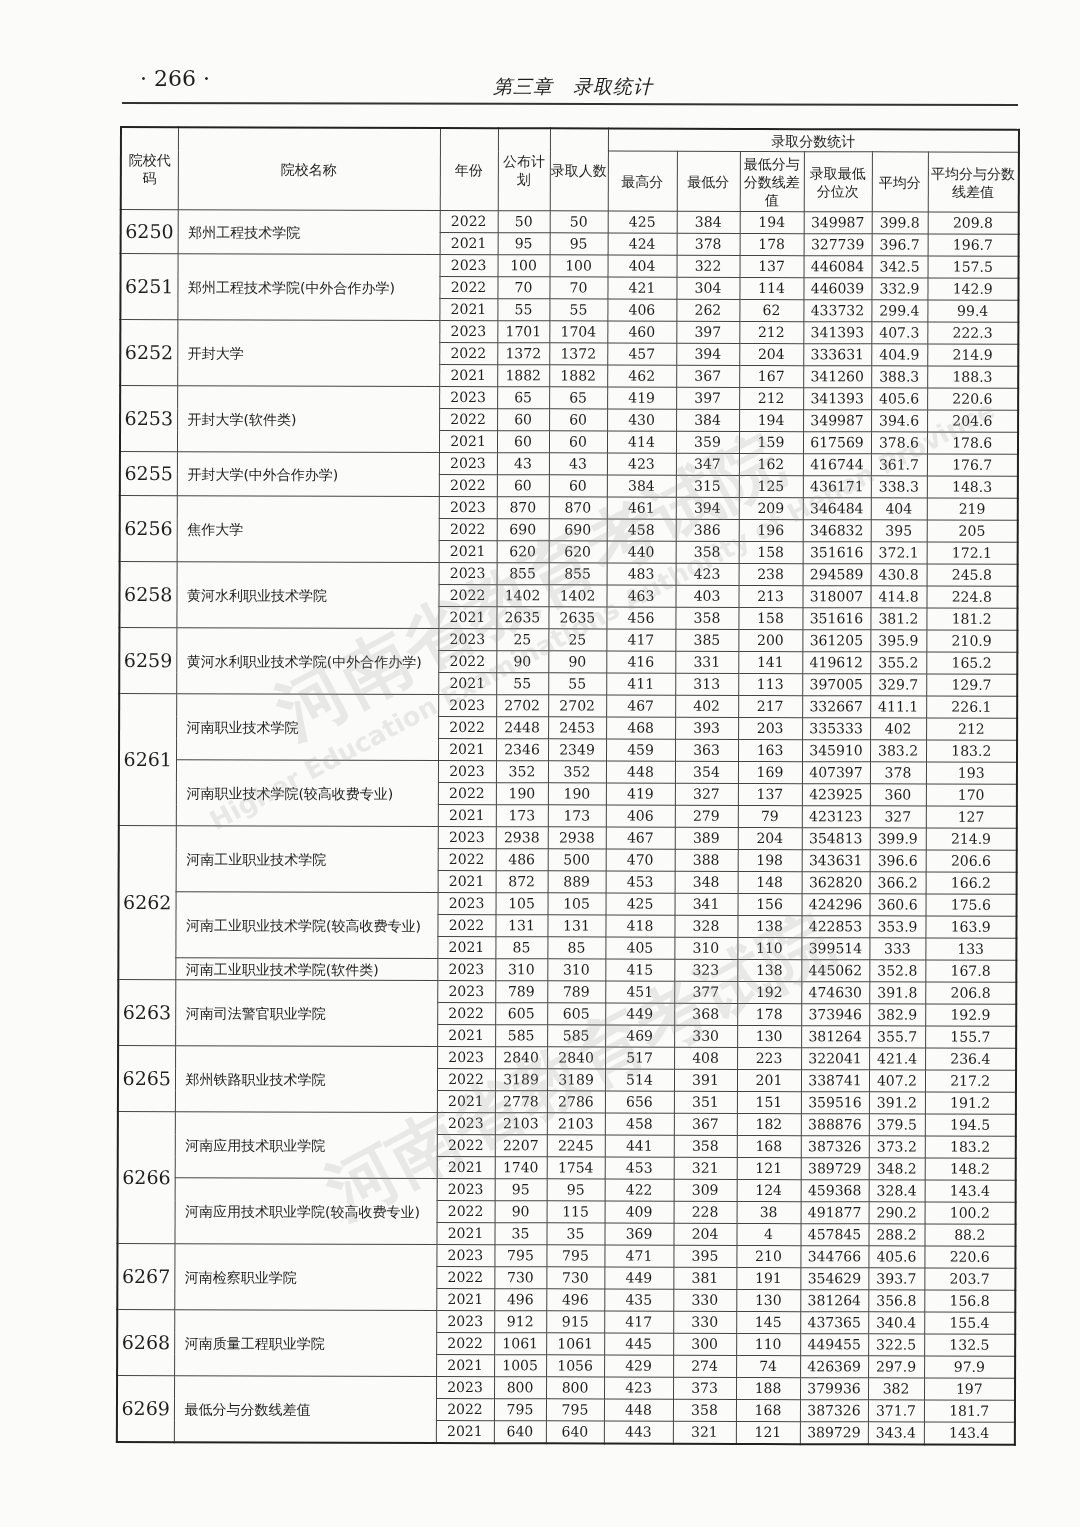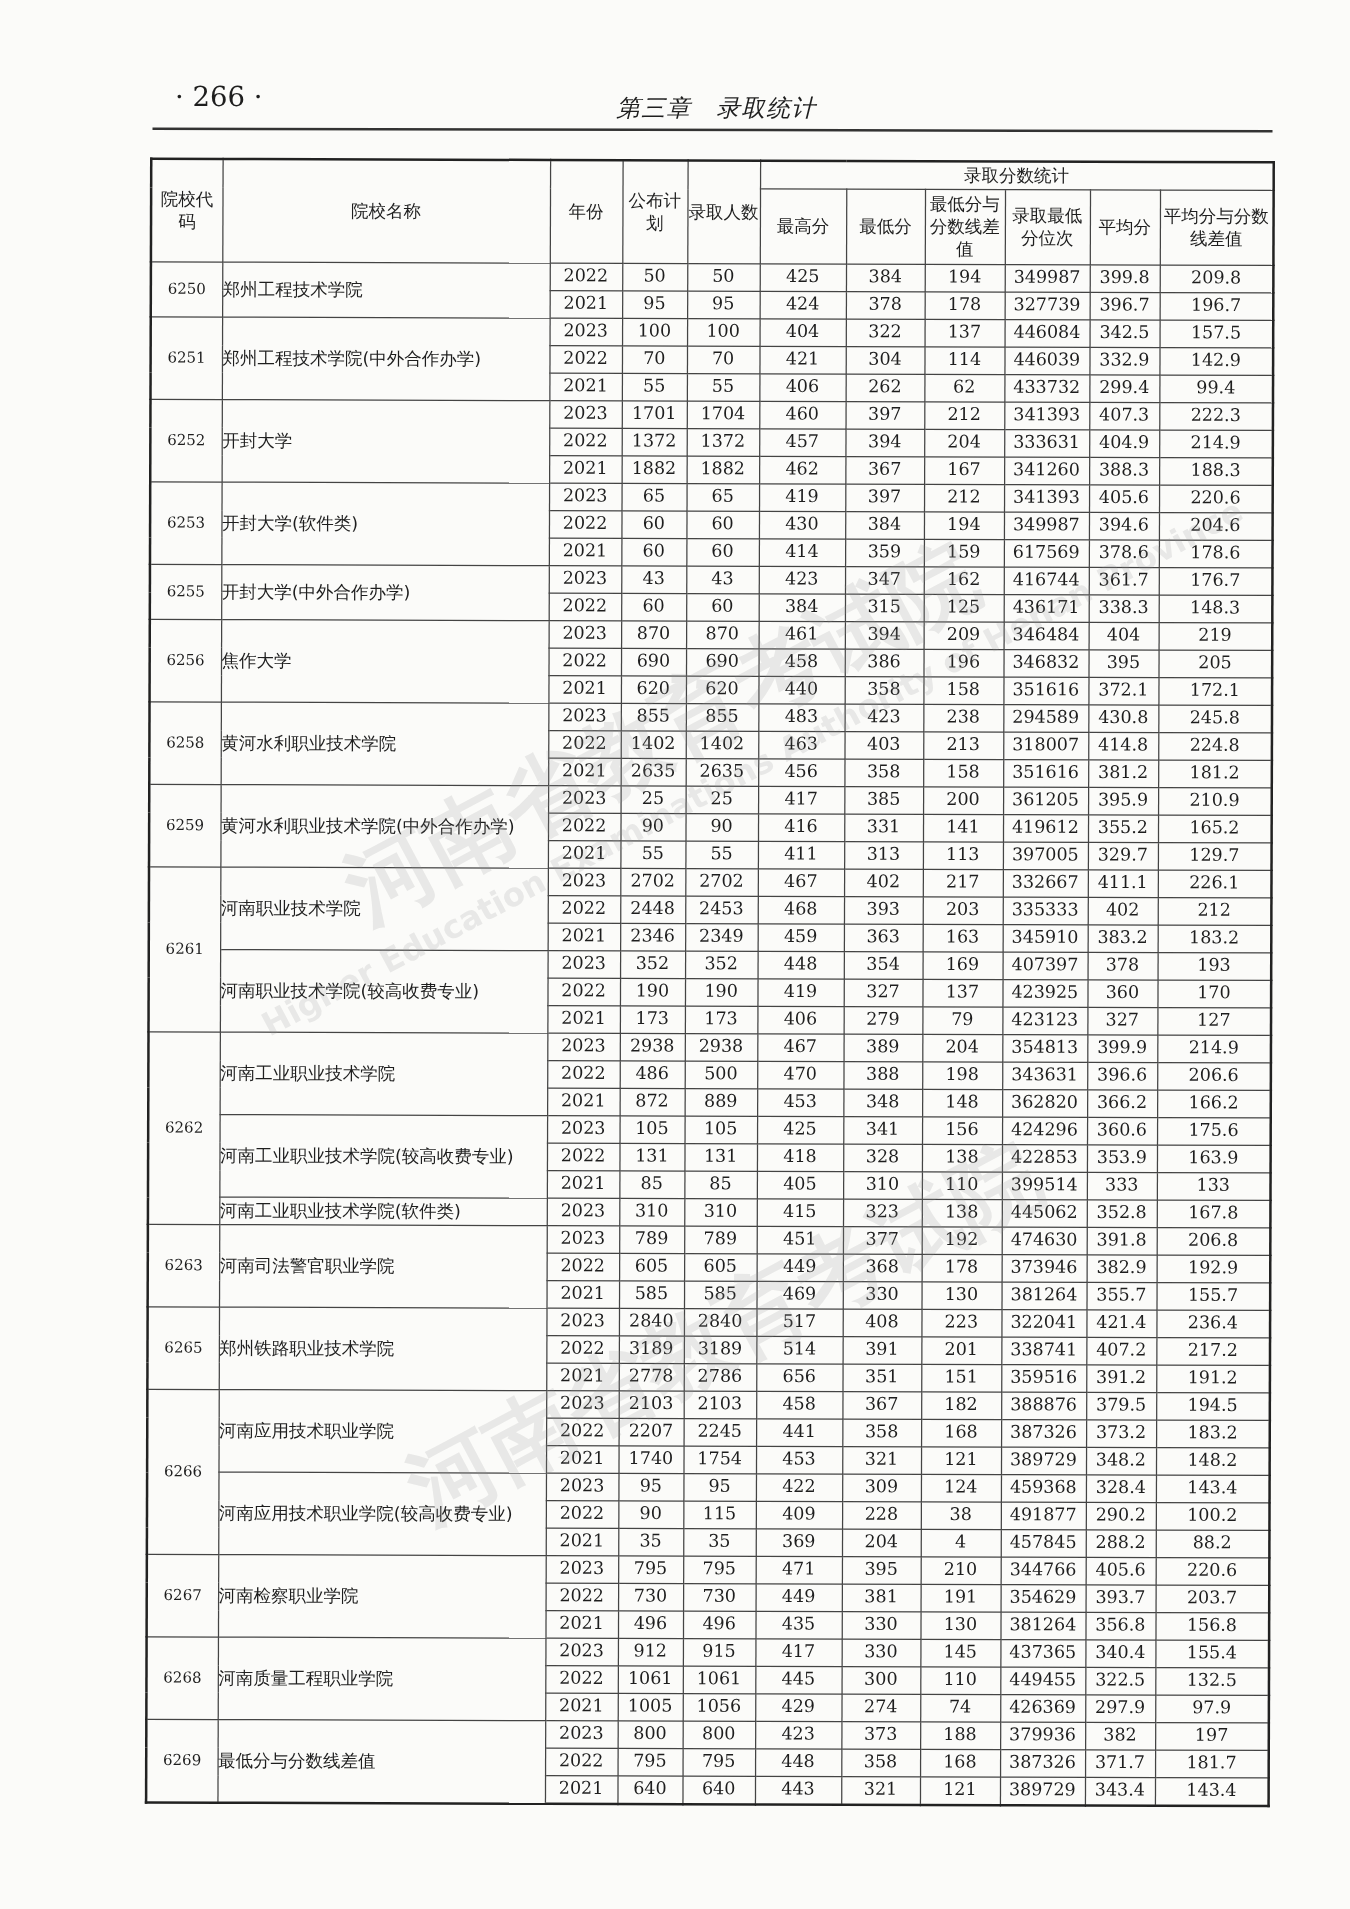--- a/index.html
+++ b/index.html
@@ -8,22 +8,22 @@
     font-family: "DejaVu Serif", "Liberation Serif", serif; color: #1e1e1e;
   }
   .page-number { position: absolute; left: 140px; top: 66px; font-size: 22px; text-align: center; }
   .chapter-title { position: absolute; left: 493px; top: 74px; font-size: 19px; font-family: "DejaVu Sans", sans-serif; letter-spacing: 1px; font-style: italic; }
   .header-rule { position: absolute; left: 122px; top: 103px; width: 896px; height: 2px; background: #333; transform: rotate(0.12deg); }
   .table-wrap { position: absolute; left: 120px; top: 126px; width: 898px; transform: rotate(0.18deg); transform-origin: left top; }
   table { border-collapse: collapse; width: 898px; table-layout: fixed; }
   td, th { border: 1px solid #444; text-align: center; vertical-align: middle; padding: 0; font-weight: normal; font-size: 14px; line-height: 21px; height: 21px; }
   th { font-family: "DejaVu Sans", sans-serif; font-size: 14px; line-height: 18px; }
   table { border: 2px solid #222; }
-  td.name { text-align: left; font-family: "DejaVu Sans", sans-serif; font-size: 14px; line-height: 18px; margin-top: 20px; }
-  td.code { font-size: 12px; }
+  td.name { text-align: left; padding-left: 10px; font-family: "DejaVu Sans", sans-serif; font-size: 14px; line-height: 18px; margin-top: 20px; }
+  td.code { font-size: 19px; }
   .watermark { position: absolute; pointer-events: none; color: rgba(150,150,150,0.18); font-family: "DejaVu Sans", sans-serif; font-weight: bold; transform: rotate(-28deg); white-space: nowrap; }
 </style>
 </head>
 <body>
 
 <div class="page-number">· 266 ·</div>
 <div class="chapter-title">第三章　录取统计</div>
 <div class="header-rule"></div>
 
 <div class="table-wrap">

